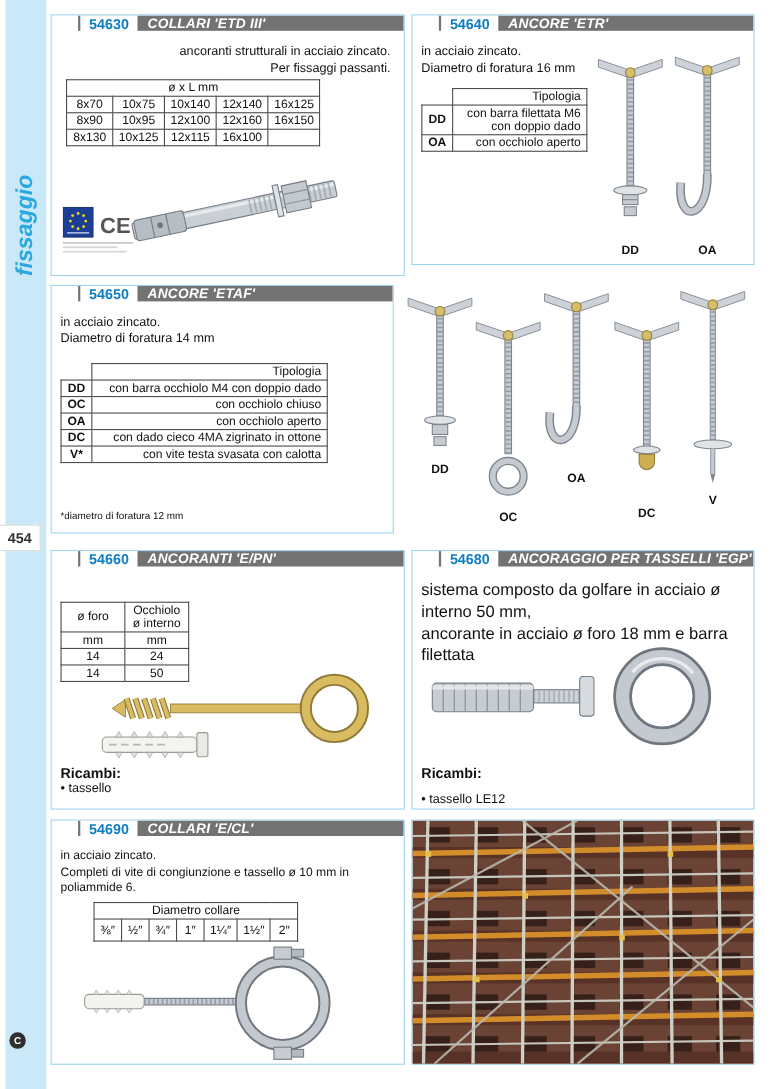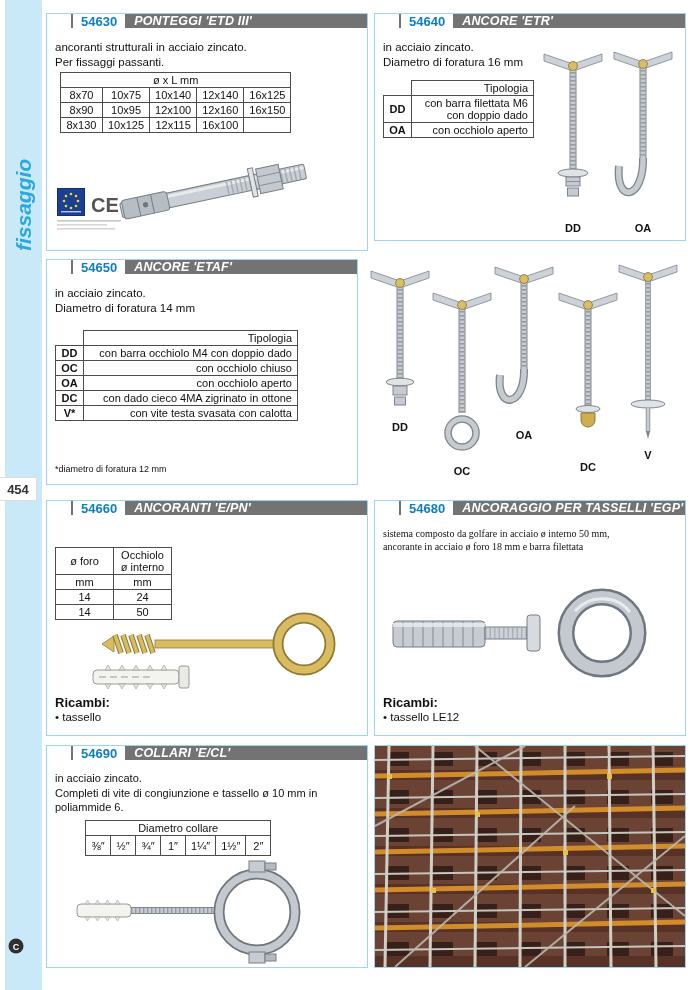--- a/index.html
+++ b/index.html
@@ -46,23 +46,23 @@
   <div class="corner-logo">
     <svg width="16" height="16" viewBox="0 0 16 16">
       <circle cx="8" cy="8" r="7.5" fill="#2f2f2f"></circle>
       <text x="8" y="11.5" text-anchor="middle" font-size="9" font-weight="bold" fill="#fff">C</text>
     </svg>
   </div>
 
   <div class="sec" style="left:46px;top:13px;width:322px;height:238px;">
     <div class="sec-h">
       <span class="code">54630</span>
-      <span class="title">PONTEGGI 'ETD III'</span>
-    </div>
-    <div class="desc pre" style="left:8px;top:26px;width:300px;">ancoranti strutturali in acciaio zincato.
+      <span class="title">COLLARI 'ETD III'</span>
+    </div>
+    <div class="desc pre" style="left:8px;top:26px;width:300px;text-align:right;">ancoranti strutturali in acciaio zincato.
 Per fissaggi passanti.</div>
     <table class="tbl etd-t" style="left:13px;top:58px;">
       <tbody>
         <tr>
           <th colspan="5">ø x L mm</th>
         </tr>
         <tr>
           <td>8x70</td>
           <td>10x75</td>
           <td>10x140</td>
@@ -338,21 +338,21 @@
     </svg>
     <div class="ric-l" style="left:8px;top:194px;">Ricambi:</div>
     <div class="ric-i" style="left:8px;top:210px;">• tassello</div>
   </div>
 
   <div class="sec" style="left:374px;top:500px;width:312px;height:236px;">
     <div class="sec-h">
       <span class="code">54680</span>
       <span class="title">ANCORAGGIO PER TASSELLI 'EGP'</span>
     </div>
-    <div class="desc pre" style="left:8px;top:26px;width:300px;font-size:10px;font-family:Liberation Serif, serif;">sistema composto da golfare in acciaio ø interno 50 mm,
+    <div class="desc pre" style="left:8px;top:26px;width:300px;font-size:15px;">sistema composto da golfare in acciaio ø interno 50 mm,
 ancorante in acciaio ø foro 18 mm e barra filettata</div>
     <svg class="abs" style="left:12px;top:78px;" width="288" height="112" viewBox="0 0 288 112">
       <rect x="6" y="42" width="92" height="26" rx="4" fill="#c6ccd1" stroke="#767d85"></rect>
       <g stroke="#8d949b" stroke-width="1.2">
         <line x1="16" y1="42" x2="16" y2="68"></line>
           <line x1="26" y1="42" x2="26" y2="68"></line>
           <line x1="36" y1="42" x2="36" y2="68"></line>
           <line x1="46" y1="42" x2="46" y2="68"></line>
           <line x1="56" y1="42" x2="56" y2="68"></line>
           <line x1="66" y1="42" x2="66" y2="68"></line>
@@ -361,21 +361,21 @@
       </g>
       <rect x="6" y="44" width="92" height="4" fill="#e9eced" opacity="0.8"></rect>
       <rect x="98" y="48" width="42" height="12" fill="#ccd2d7" stroke="#767d85"></rect>
       <line x1="98" y1="54" x2="140" y2="54" stroke="#8a9198" stroke-width="10" stroke-dasharray="1.5 3" opacity="0.5"></line>
       <rect x="140" y="36" width="13" height="36" rx="3" fill="#d6dbdf" stroke="#767d85"></rect>
       <circle cx="215" cy="54" r="36" fill="none" stroke="#6f767e" stroke-width="17"></circle>
       <circle cx="215" cy="54" r="36" fill="none" stroke="#c3c9cf" stroke-width="12"></circle>
       <path d="M 188,32 A 36,36 0 0 1 243,33" fill="none" stroke="#e9ecef" stroke-width="3"></path>
     </svg>
     <div class="ric-l" style="left:8px;top:194px;">Ricambi:</div>
-    <div class="ric-i" style="left:8px;top:210px;">• tassello LE12</div>
+    <div class="ric-i" style="left:8px;top:220px;">• tassello LE12</div>
   </div>
 
   <div class="sec" style="left:46px;top:745px;width:322px;height:223px;">
     <div class="sec-h">
       <span class="code">54690</span>
       <span class="title">COLLARI 'E/CL'</span>
     </div>
     <div class="desc pre" style="left:8px;top:25px;width:310px;font-size:11px;">in acciaio zincato.
 Completi di vite di congiunzione e tassello ø 10 mm in
 poliammide 6.</div>

